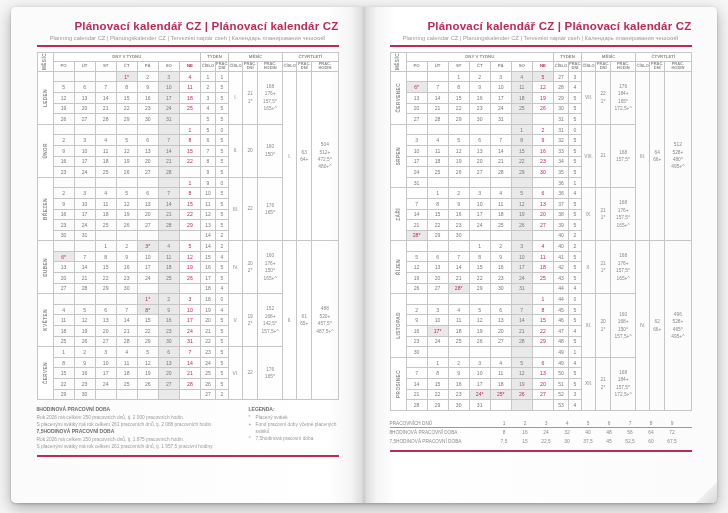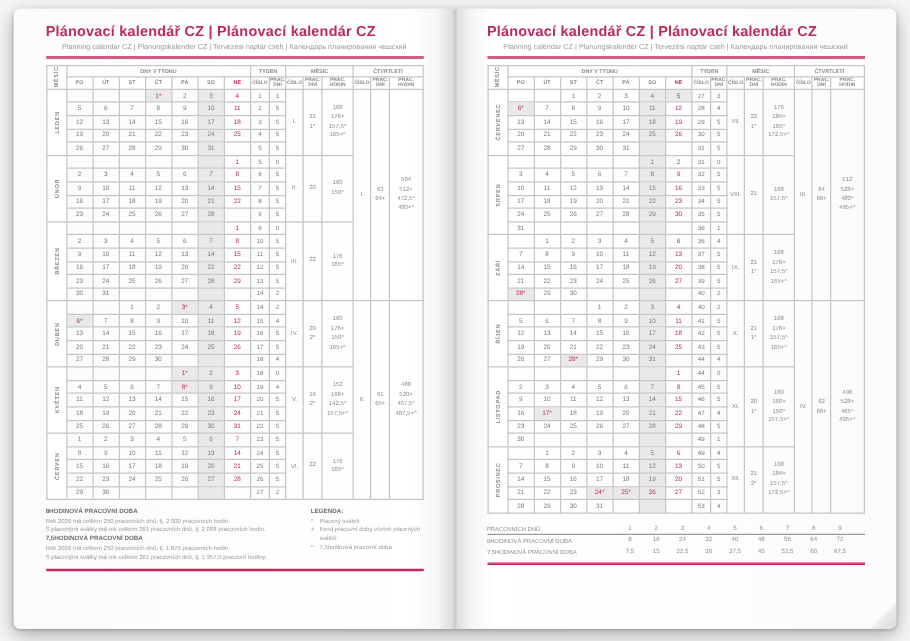--- a/index.html
+++ b/index.html
@@ -7,21 +7,21 @@
   html,body{margin:0;padding:0;}
   body{width:728px;height:513px;background:#f6f6f6;font-family:"Liberation Sans",sans-serif;overflow:hidden;position:relative;}
   .book{position:absolute;left:11px;top:7px;width:706px;height:496px;display:flex;border-radius:5px;
         background:#fff;box-shadow:0 5px 16px rgba(0,0,0,.30),0 1px 3px rgba(0,0,0,.22);}
   .page{width:353px;height:100%;position:relative;}
   .page.left{border-radius:5px 0 0 5px;background:linear-gradient(90deg,#fbfbfb 0%,#fff 90%,#efefef 100%);}
   .page.right{border-radius:0 5px 5px 0;background:linear-gradient(90deg,#efefef 0%,#fff 9%,#fbfbfb 100%);}
   .gutter{position:absolute;left:50%;top:0;width:26px;height:100%;transform:translateX(-50%);pointer-events:none;
         background:linear-gradient(90deg,rgba(0,0,0,0) 0%,rgba(0,0,0,.08) 42%,rgba(0,0,0,.16) 50%,rgba(0,0,0,.08) 58%,rgba(0,0,0,0) 100%);}
   .inner{width:302px;margin:0 auto;padding-top:13px;}
-  .title{margin:0;text-align:left;font-size:11.5px;font-weight:bold;color:var(--accent);letter-spacing:.2px;}
+  .title{margin:0;text-align:right;font-size:11.5px;font-weight:bold;color:var(--accent);letter-spacing:.2px;}
   .subtitle{text-align:center;font-size:5.8px;color:#9b9b9b;margin-top:3px;}
   .rule{margin-top:4px;height:2px;border-top:1.2px solid var(--accent);border-bottom:.6px solid var(--accent);}
   .rule.bottom{margin-top:5px;}
   table.cal{border-collapse:collapse;table-layout:fixed;width:302px;margin-top:5px;}
   .cal th,.cal td{border:.5px solid var(--grid);padding:0;text-align:center;overflow:hidden;}
   .cal{border:.8px solid #a9a9a9;}
   th.h{font-size:4.3px;color:var(--hdr);font-weight:bold;height:9px;line-height:1.1;background:#fff;}
   th.sub{font-size:4.0px;}
   th.red,td.red{color:var(--accent);}
   tbody td{height:10.6px;font-size:5.1px;color:var(--txt);}

